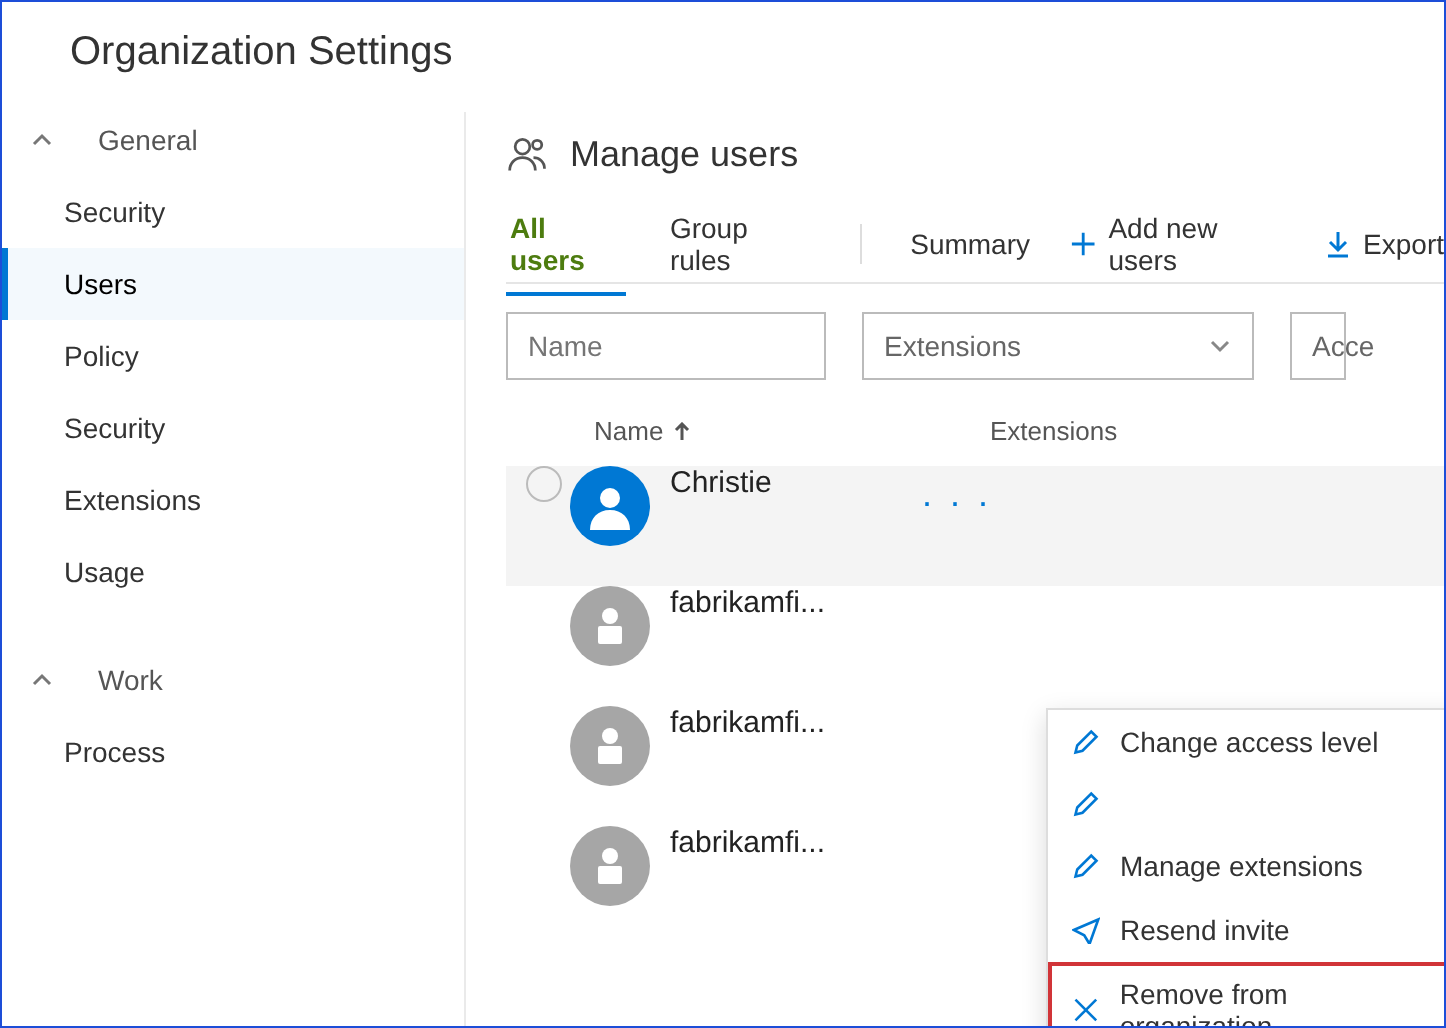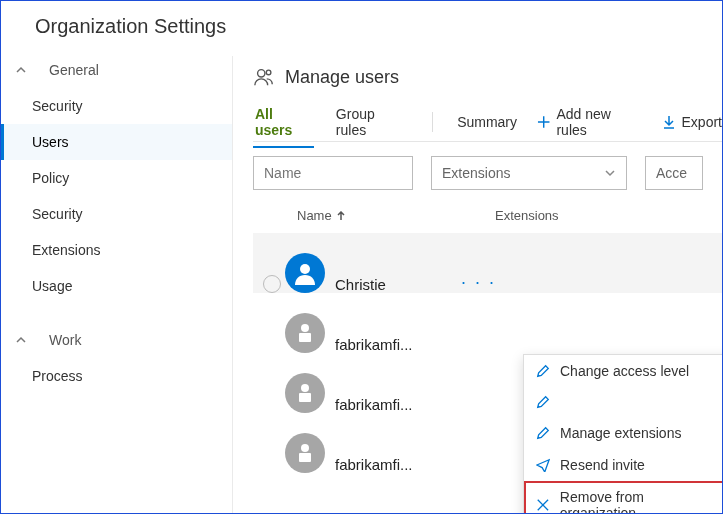--- a/index.html
+++ b/index.html
@@ -19,25 +19,25 @@
   .tabs-row { display:flex; align-items:center; gap:20px; border-bottom:1px solid #e5e5e5; padding:0 0 0 0; height:40px; }
   .tab { padding:10px 2px 8px 2px; font-size:14px; color:#333; cursor:pointer; border-bottom:2px solid transparent; }
   .tab.active { color:#4d7c0f; border-bottom-color:#0078d4; font-weight:600; }
   .vsep { width:1px; height:20px; background:#ddd; margin:0 4px; }
   .toolbar-link { color:#333; font-size:14px; cursor:pointer; display:inline-flex; align-items:center; gap:6px; }
   .toolbar-link.blue svg { stroke:#0078d4; }
   .filters-row { display:flex; gap:18px; padding:14px 0 12px 0; }
   .input-box { border:1px solid #bbb; height:34px; display:flex; align-items:center; padding:0 10px; color:#666; font-size:14px; background:#fff; }
   .name-input { width:160px; }
   .ext-select { width:196px; justify-content:space-between; }
-  .acc-select { width:58px; }
+  .acc-select { width:28px; }
   .col-headers { display:flex; align-items:center; padding:6px 0 10px 44px; color:#555; font-size:13px; }
   .col-name { width:198px; display:flex; align-items:center; gap:4px; }
   .col-ext { flex:1; }
-  .user-row { display:flex; align-items:flex-end; height:60px; padding-left:6px; }
+  .user-row { display:flex; align-items:flex-start; height:60px; padding-left:6px; }
   .user-row.sel { background:#f4f4f4; }
   .radio { width:18px; height:18px; border:1px solid #bbb; border-radius:50%; margin:0 4px 0 4px; }
   .avatar { width:40px; height:40px; border-radius:50%; display:flex; align-items:center; justify-content:center; }
   .avatar.blue { background:#0078d4; }
   .avatar.grey { background:#a6a6a6; }
   .username { font-size:15px; color:#222; margin-left:10px; width:120px; white-space:nowrap; overflow:hidden; text-overflow:ellipsis; }
   .dots { color:#0078d4; letter-spacing:2px; font-size:18px; padding:4px 6px; cursor:pointer; }
   .context-menu { position:absolute; top:298px; left:522px; width:212px; background:#fff; border:1px solid #ddd; box-shadow:0 4px 12px rgba(0,0,0,.15); z-index:20; }
   .menu-item { display:flex; align-items:center; gap:10px; padding:8px 12px; font-size:14px; color:#333; cursor:pointer; }
   .menu-item svg { width:14px; height:14px; stroke:#0078d4; fill:none; stroke-width:1.5; }
@@ -89,21 +89,21 @@
 
       <div class="tabs-row">
         <div class="tab active">All users</div>
         <div class="tab">Group rules</div>
         <div class="vsep"></div>
         <div class="toolbar-link">Summary</div>
         <div class="toolbar-link blue">
           <svg width="14" height="14" viewBox="0 0 14 14" fill="none" stroke="#0078d4" stroke-width="1.5">
               <path d="M7 1v12M1 7h12"></path>
             </svg>
-          <span>Add new rules</span>
+          <span>Add new users</span>
         </div>
         <div class="toolbar-link blue">
           <svg width="14" height="14" viewBox="0 0 14 14" fill="none" stroke="#0078d4" stroke-width="1.5">
               <path d="M7 1v9M3 6l4 4 4-4M2 13h10"></path>
             </svg>
           <span>Export</span>
         </div>
       </div>
 
       <div class="filters-row">

